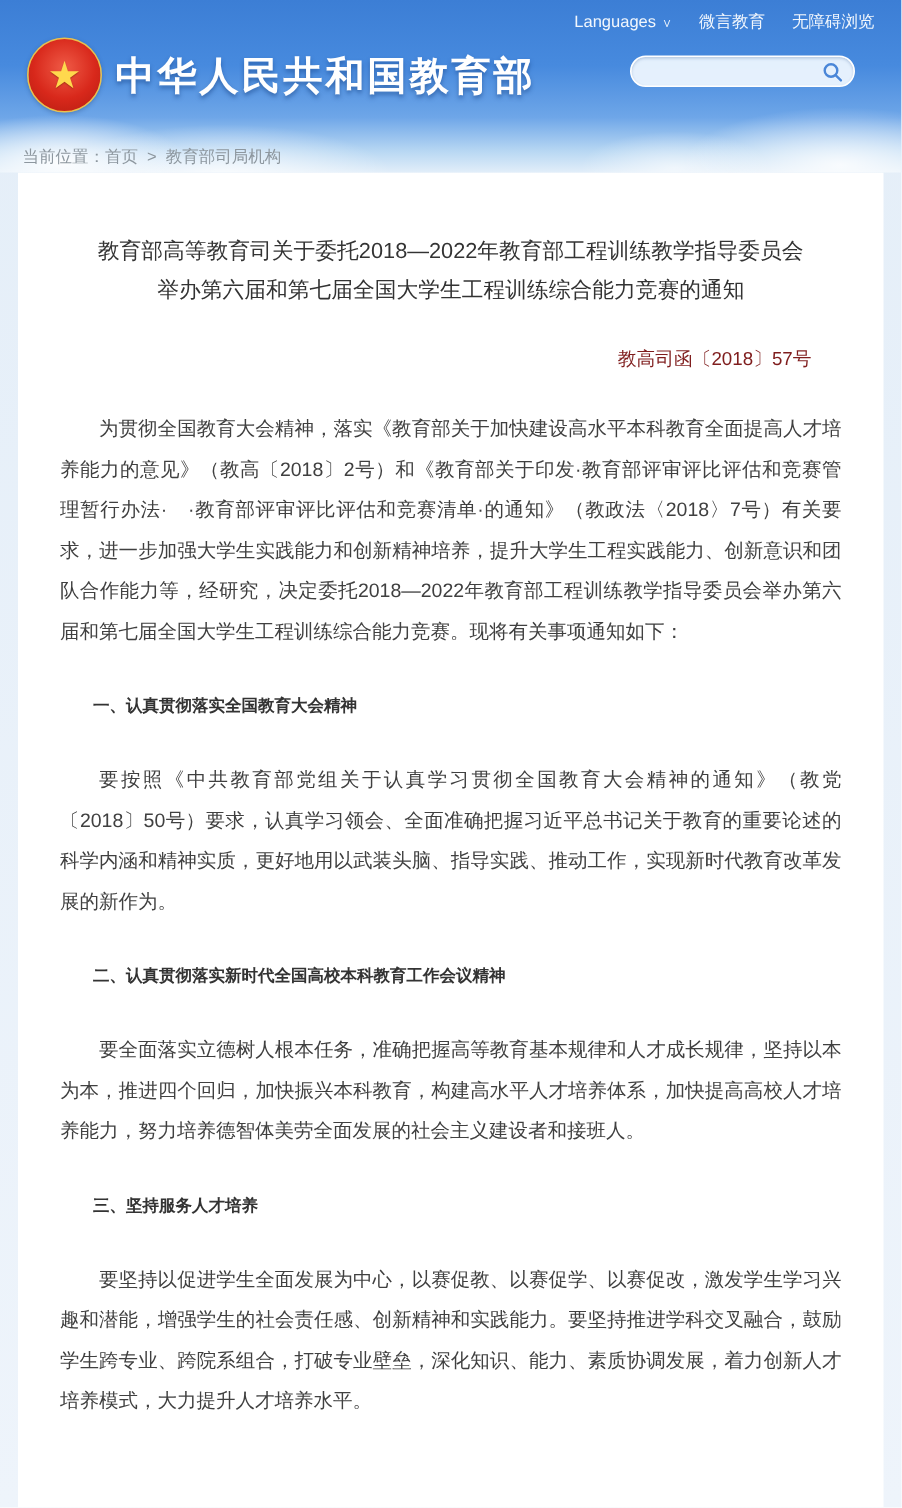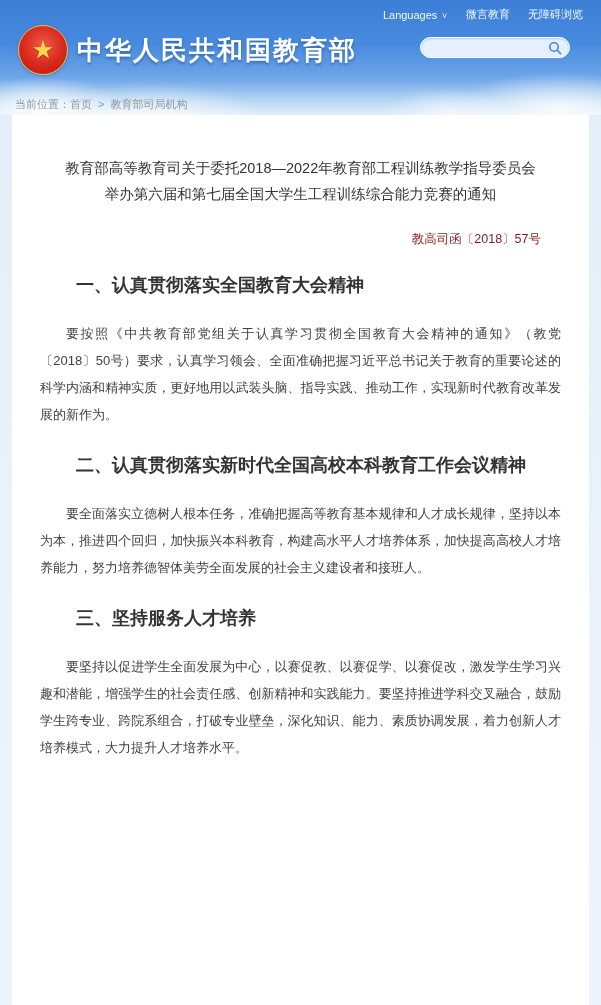--- a/index.html
+++ b/index.html
@@ -88,21 +88,21 @@
   .doc-num {
     text-align:right; font-size:12.5px; color:#7f1d1d;
     margin:0 20px 24px 0;
   }
   .body-p {
     font-size:13px; color:#404040; line-height:27px;
     text-align:justify; margin:13px 0; text-indent:2em;
   }
   .addressee { text-indent:0; }
   .sec-h {
-    font-size:18px; color:#333333; font-weight:bold;
+    font-size:11px; color:#333333; font-weight:bold;
     margin:27px 0 25px; text-indent:2em; line-height:20px;
   }
 </style>
 </head>
 <body>
 
 <div class="sky">
 
   <div class="top-links">
     <span class="lang-wrap">
@@ -137,20 +137,21 @@
   </div>
 </div>
 
 <div class="card">
 
   <div class="doc-title">教育部高等教育司关于委托2018—2022年教育部工程训练教学指导委员会举办第六届和第七届全国大学生工程训练综合能力竞赛的通知</div>
 
   <div class="doc-num">教高司函〔2018〕57号</div>
 
 
+  <p class="body-p">为贯彻全国教育大会精神，落实《教育部关于加快建设高水平本科教育全面提高人才培养能力的意见》（教高〔2018〕2号）和《教育部关于印发·教育部评审评比评估和竞赛管理暂行办法·　·教育部评审评比评估和竞赛清单·的通知》（教政法〈2018〉7号）有关要求，进一步加强大学生实践能力和创新精神培养，提升大学生工程实践能力、创新意识和团队合作能力等，经研究，决定委托2018—2022年教育部工程训练教学指导委员会举办第六届和第七届全国大学生工程训练综合能力竞赛。现将有关事项通知如下：</p>
 
   <h3 class="sec-h">一、认真贯彻落实全国教育大会精神</h3>
   <p class="body-p">要按照《中共教育部党组关于认真学习贯彻全国教育大会精神的通知》（教党〔2018〕50号）要求，认真学习领会、全面准确把握习近平总书记关于教育的重要论述的科学内涵和精神实质，更好地用以武装头脑、指导实践、推动工作，实现新时代教育改革发展的新作为。</p>
 
   <h3 class="sec-h">二、认真贯彻落实新时代全国高校本科教育工作会议精神</h3>
   <p class="body-p">要全面落实立德树人根本任务，准确把握高等教育基本规律和人才成长规律，坚持以本为本，推进四个回归，加快振兴本科教育，构建高水平人才培养体系，加快提高高校人才培养能力，努力培养德智体美劳全面发展的社会主义建设者和接班人。</p>
 
   <h3 class="sec-h">三、坚持服务人才培养</h3>
   <p class="body-p">要坚持以促进学生全面发展为中心，以赛促教、以赛促学、以赛促改，激发学生学习兴趣和潜能，增强学生的社会责任感、创新精神和实践能力。要坚持推进学科交叉融合，鼓励学生跨专业、跨院系组合，打破专业壁垒，深化知识、能力、素质协调发展，着力创新人才培养模式，大力提升人才培养水平。</p>
 

